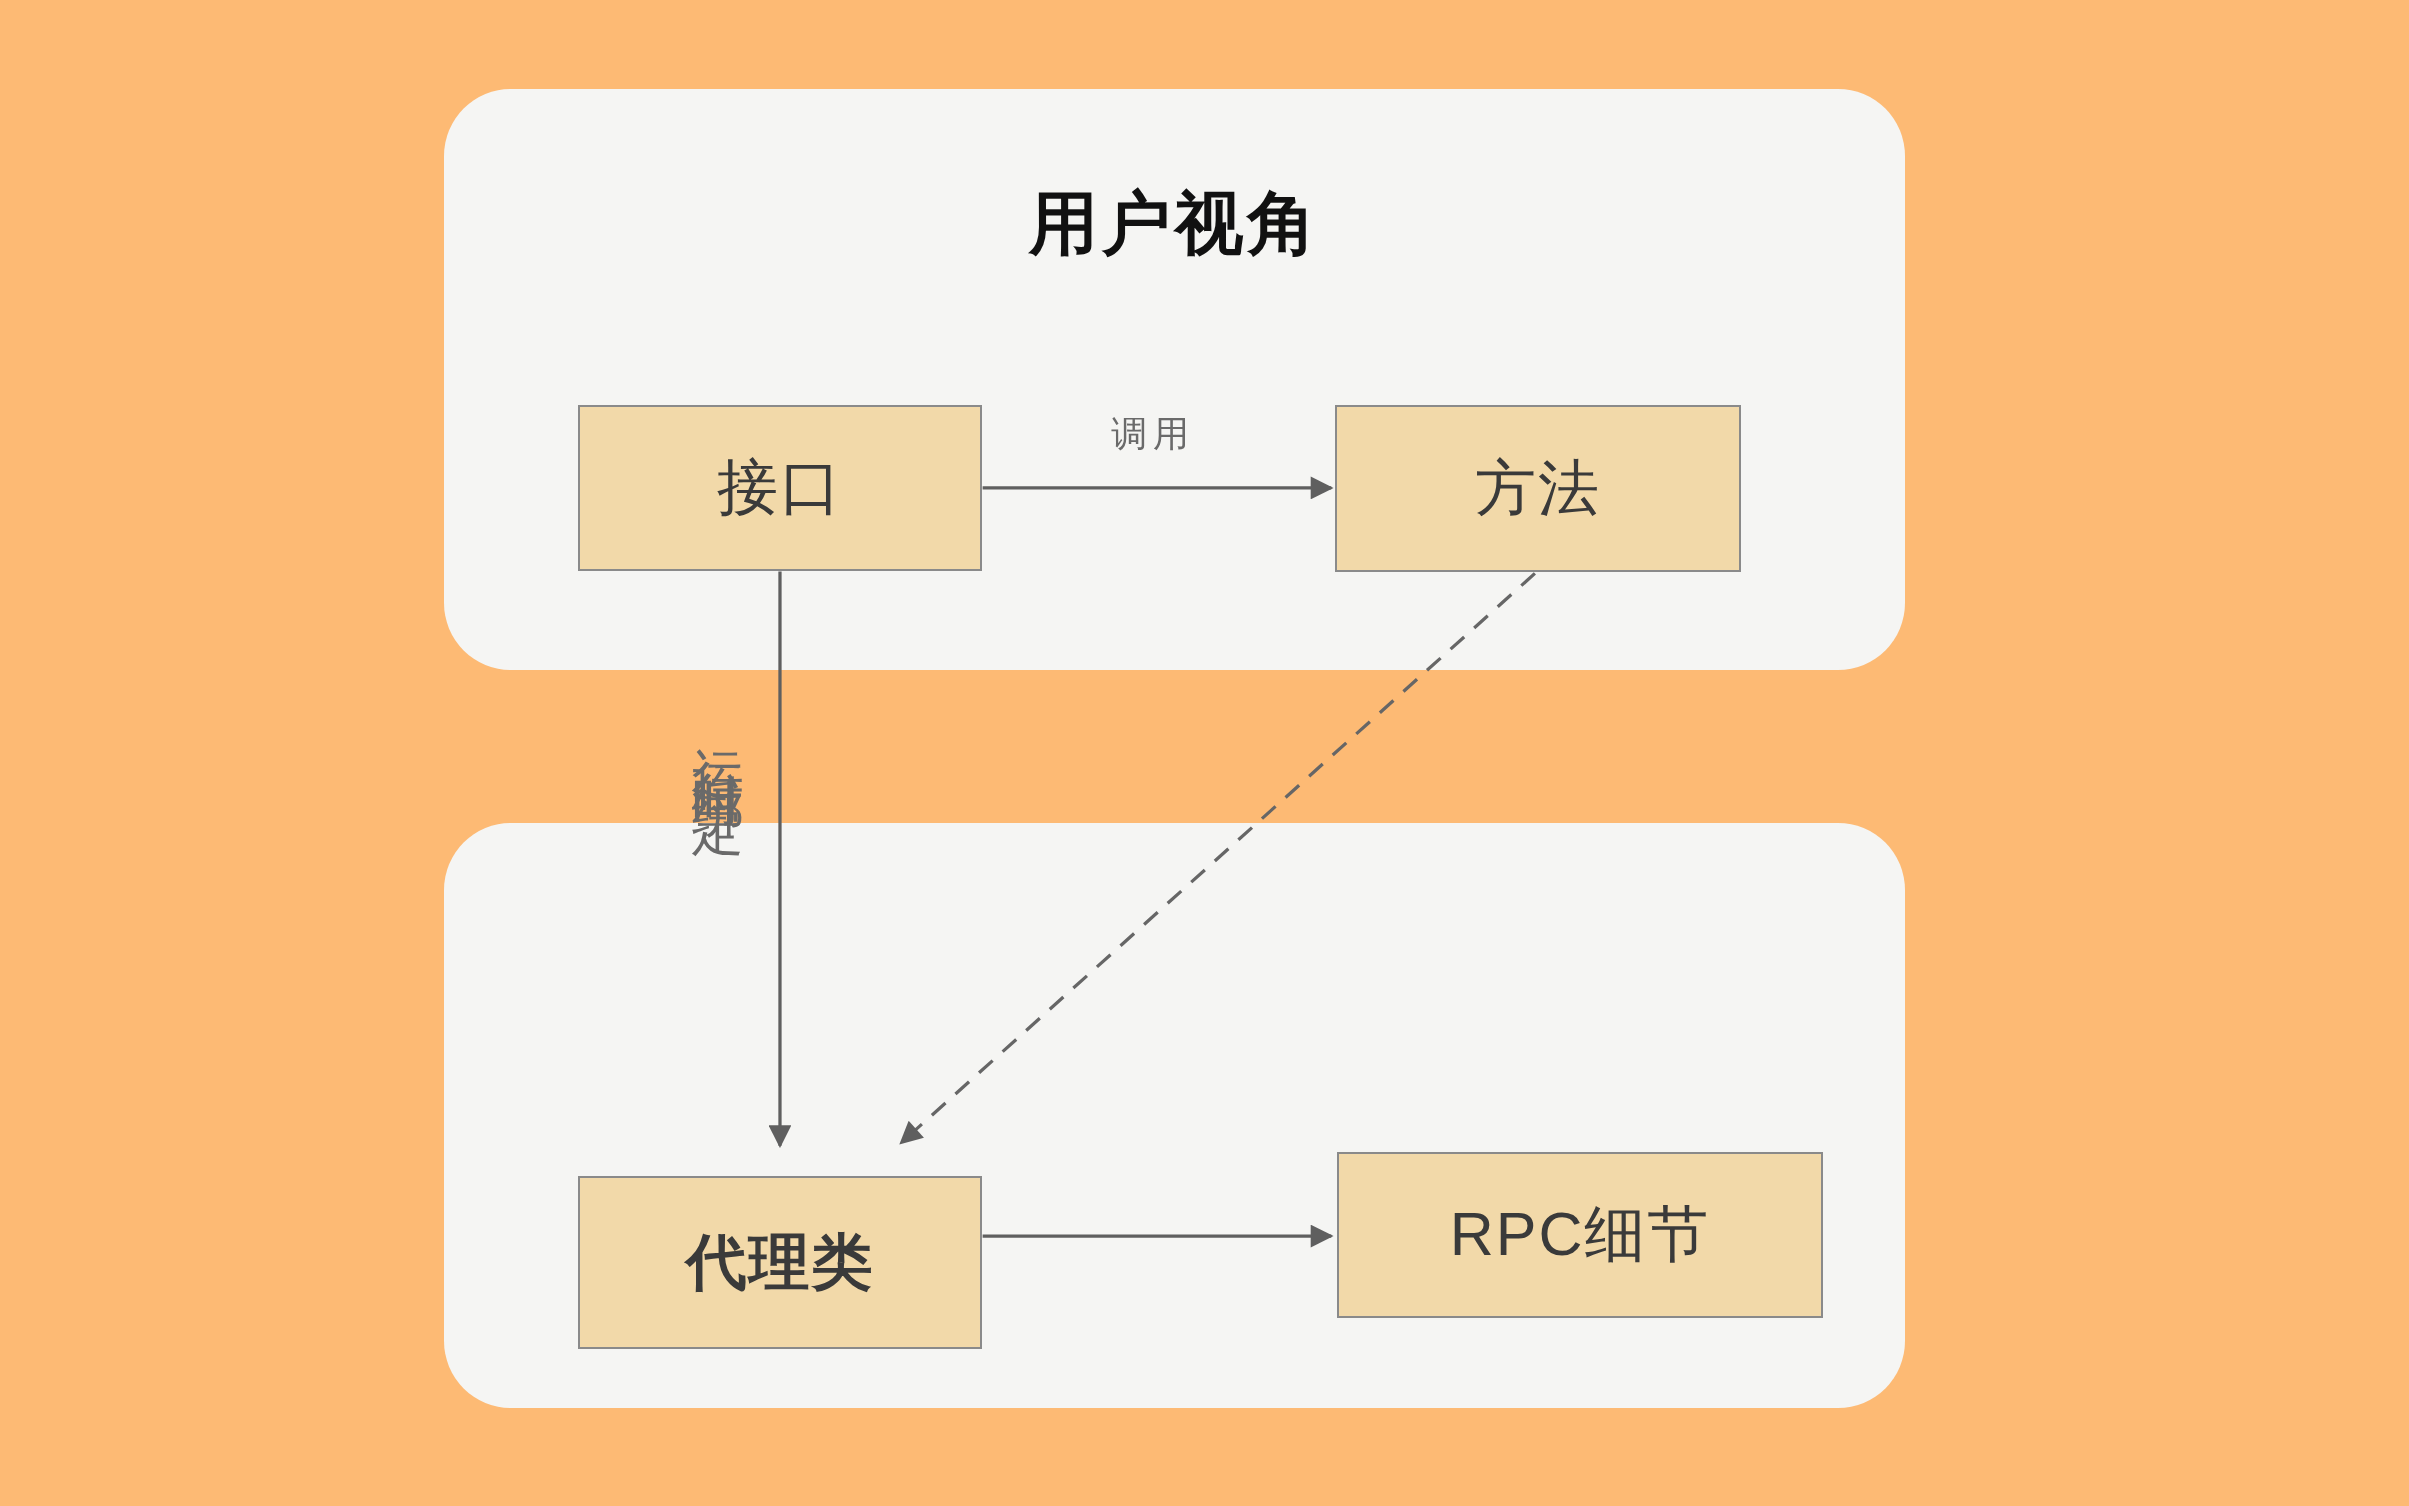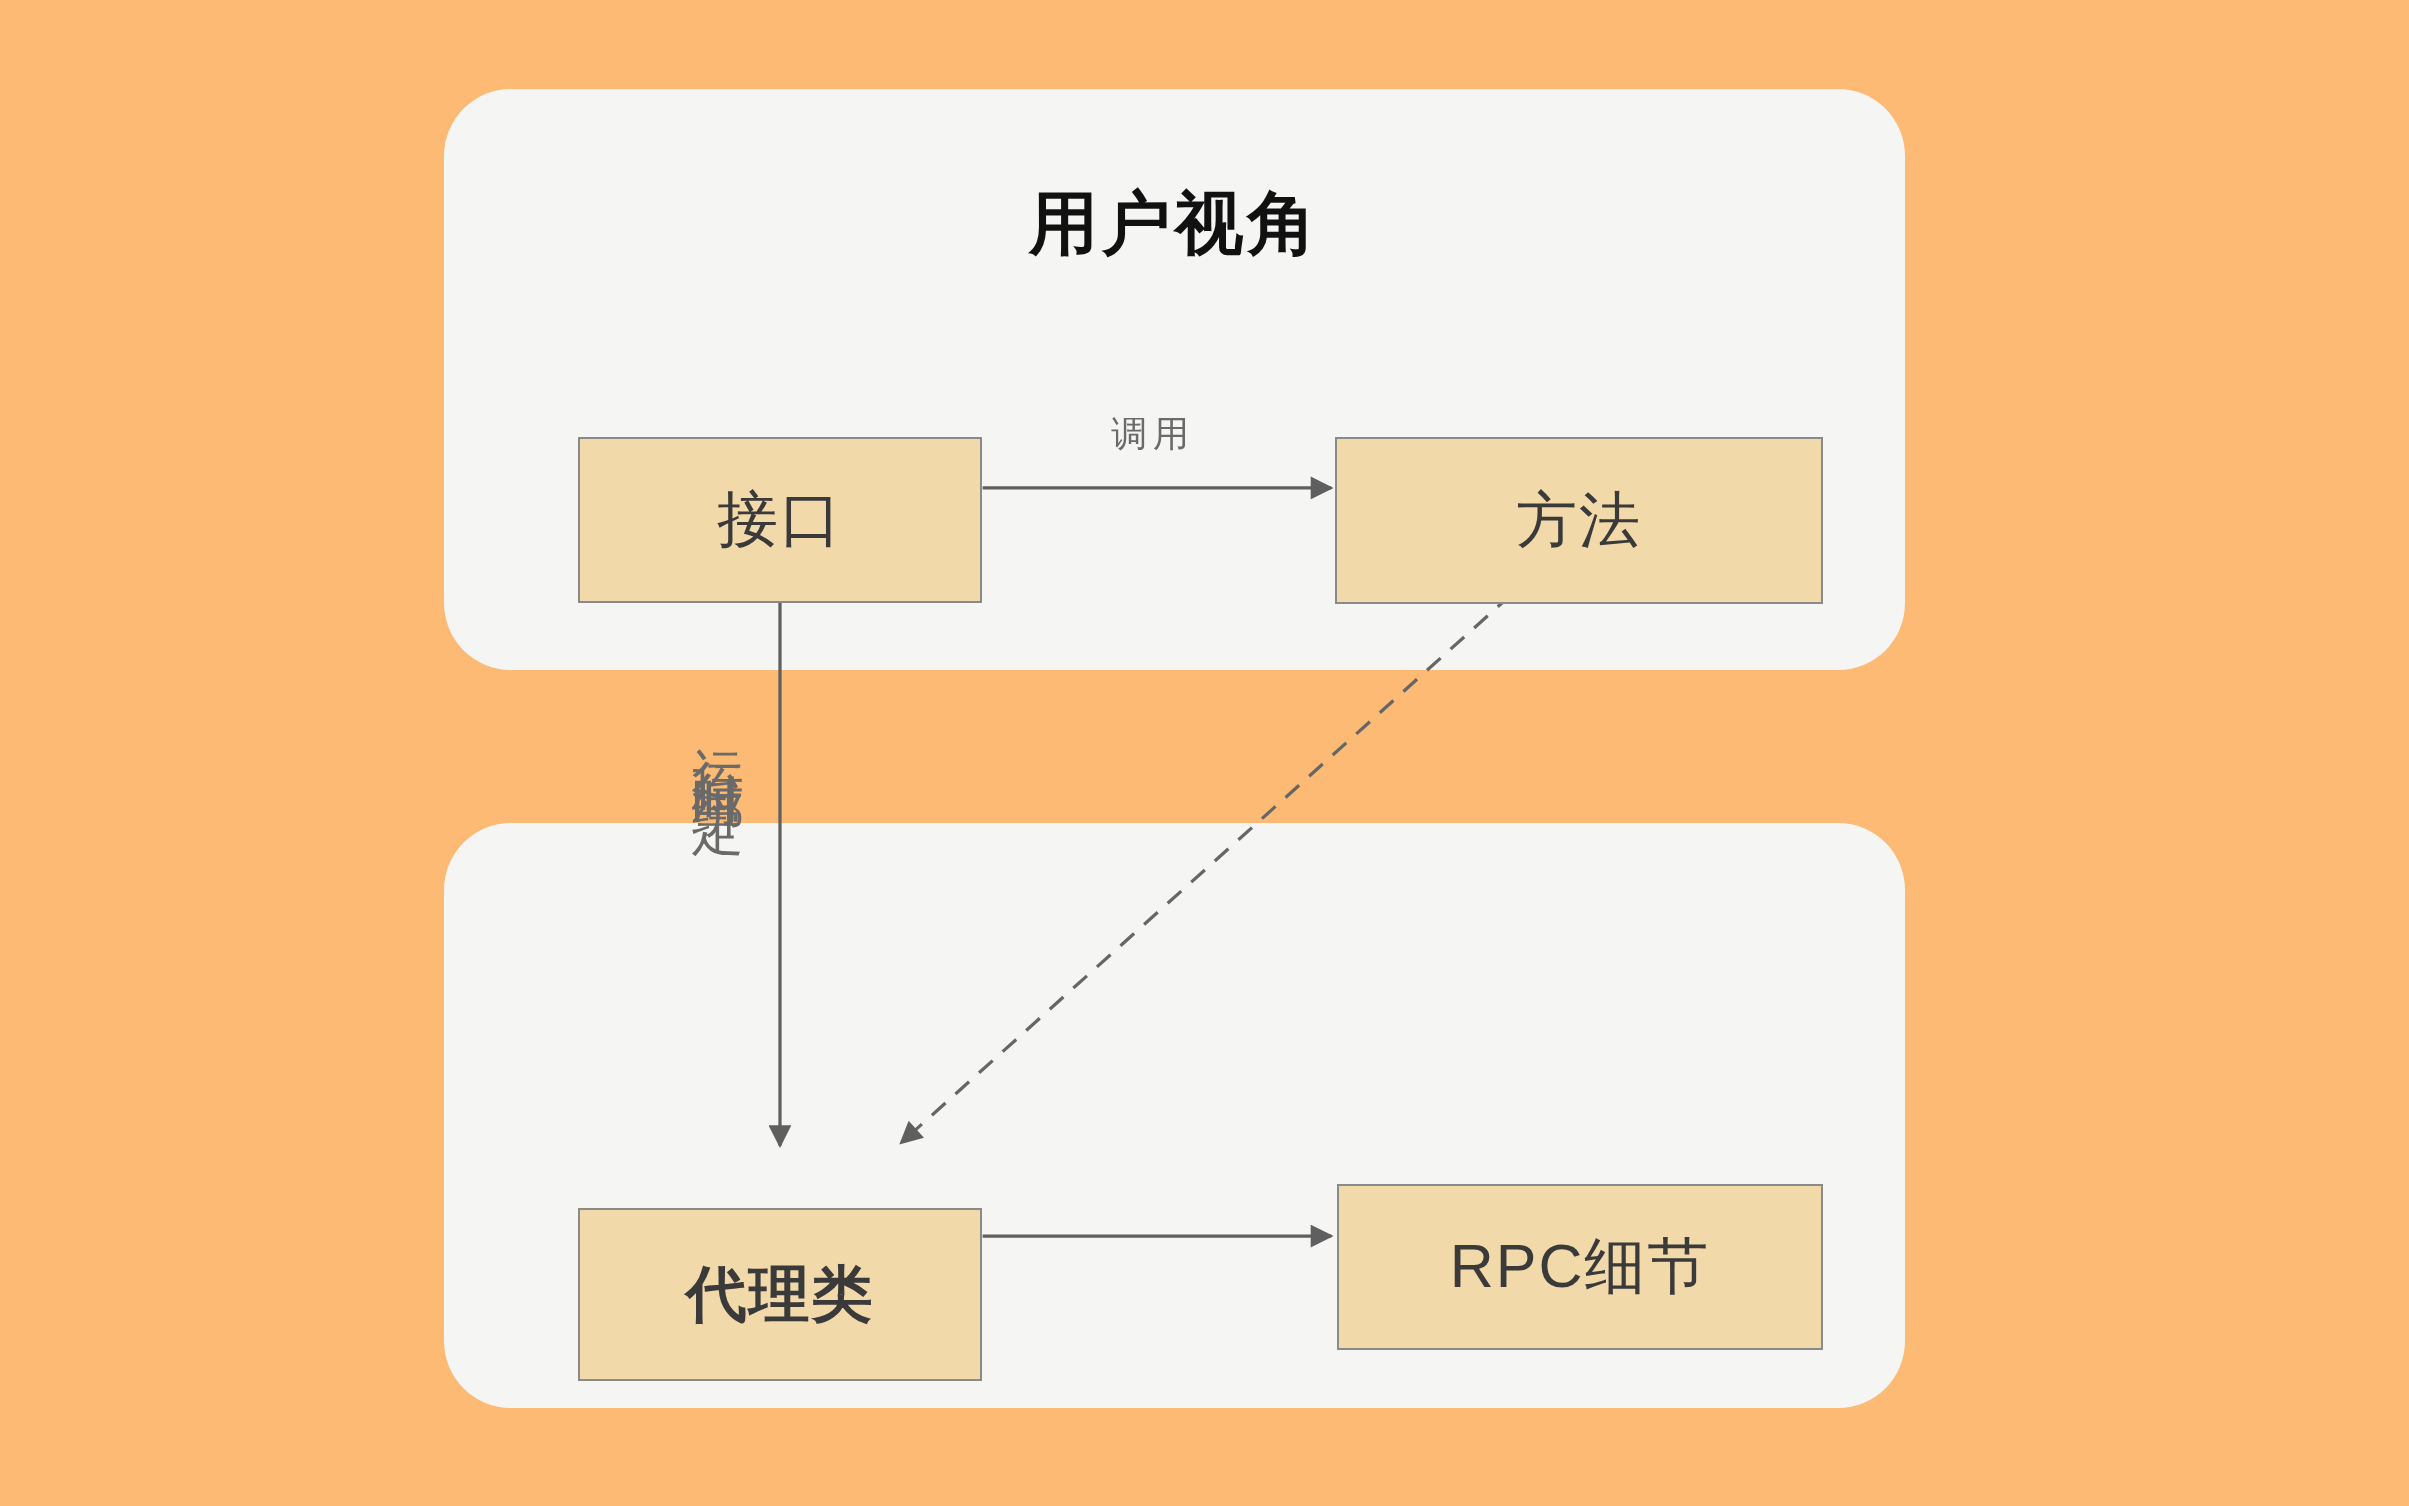--- a/index.html
+++ b/index.html
@@ -50,24 +50,23 @@
     position: absolute;
     box-sizing: border-box;
     background: #f2d9a9;
     border: 2.9px solid #8a8a8a;
     display: flex;
     align-items: center;
     justify-content: center;
     font-size: 61px;
     color: #3a3a3a;
     letter-spacing: 1.9px;
-    margin-top: 32px;
   }
   .node.interface  { left: 578px;  top: 405px;  width: 404px; height: 166px; }
-  .node.method     { left: 1335px; top: 405px;  width: 488px; height: 167px; }
+  .node.method     { left: 1335px; top: 405px;  width: 406px; height: 167px; }
   .node.proxy      { left: 578px;  top: 1176px; width: 404px; height: 173px; font-weight: bold; }
   .node.rpc-detail { left: 1337px; top: 1152px; width: 486px; height: 166px; }
 
   .edge-label {
     position: absolute;
     color: #6a6a6a;
   }
   .edge-label.call {
     left: 1153px;
     top: 434px;

